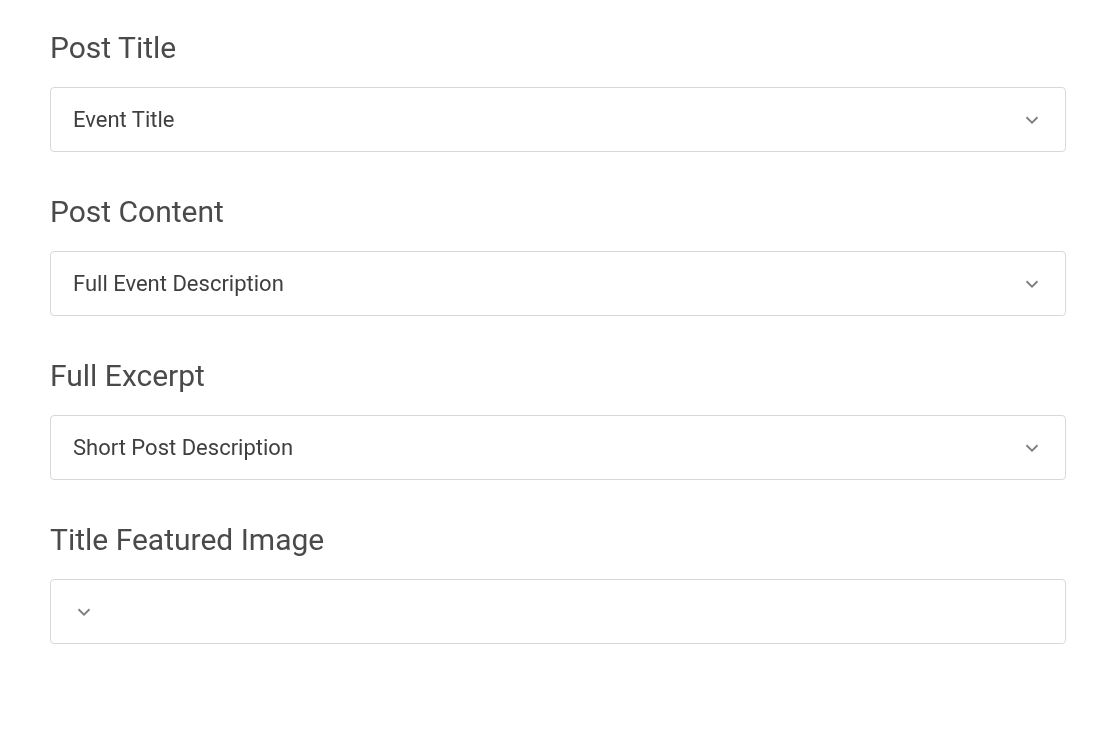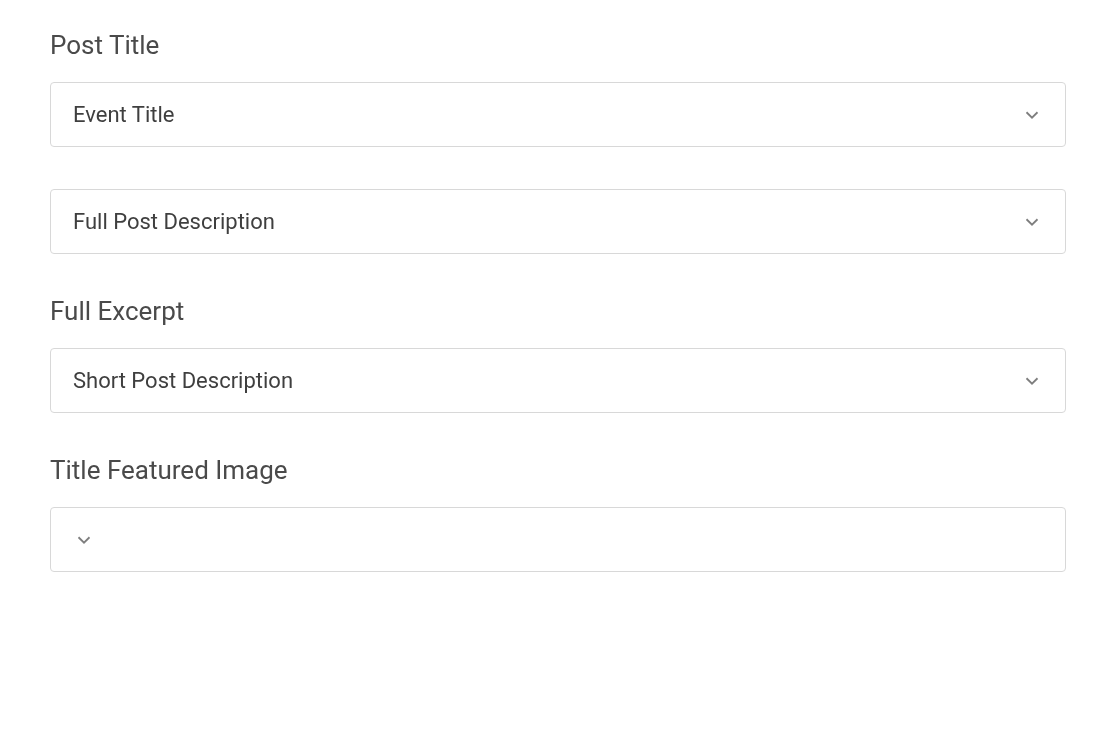--- a/index.html
+++ b/index.html
@@ -17,21 +17,21 @@
       border-radius: 12px;
     }
     .form-container {
       display: flex;
       flex-direction: column;
     }
     .field-group {
       margin-bottom: 42px;
     }
     .field-label {
-      font-size: 26px;
+      font-size: 30px;
       font-weight: 400;
       color: #4a4a4a;
       margin-bottom: 22px;
       display: block;
     }
     .select-box {
       position: relative;
       width: 100%;
       border: 1px solid #d8d8d8;
       border-radius: 4px;
@@ -73,22 +73,23 @@
       <span class="select-value">Event Title</span>
       <span class="select-chevron">
         <svg viewBox="0 0 24 24">
             <polyline points="6 9 12 15 18 9"></polyline>
           </svg>
       </span>
     </div>
   </div>
 
   <div class="field-group">
+    <label class="field-label">Post Content</label>
     <div class="select-box">
-      <span class="select-value">Full Post Description</span>
+      <span class="select-value">Full Event Description</span>
       <span class="select-chevron">
         <svg viewBox="0 0 24 24">
             <polyline points="6 9 12 15 18 9"></polyline>
           </svg>
       </span>
     </div>
   </div>
 
   <div class="field-group">
     <label class="field-label">Full Excerpt</label>

